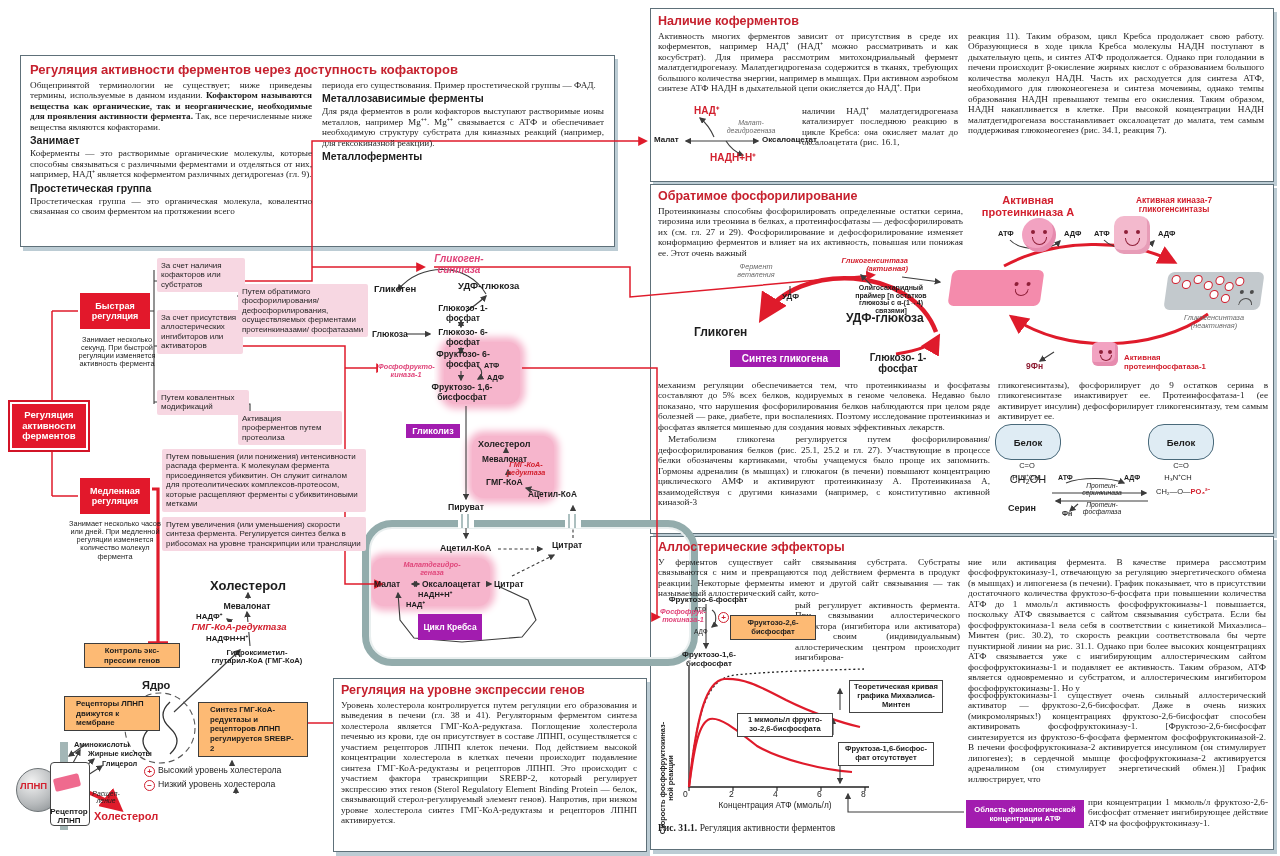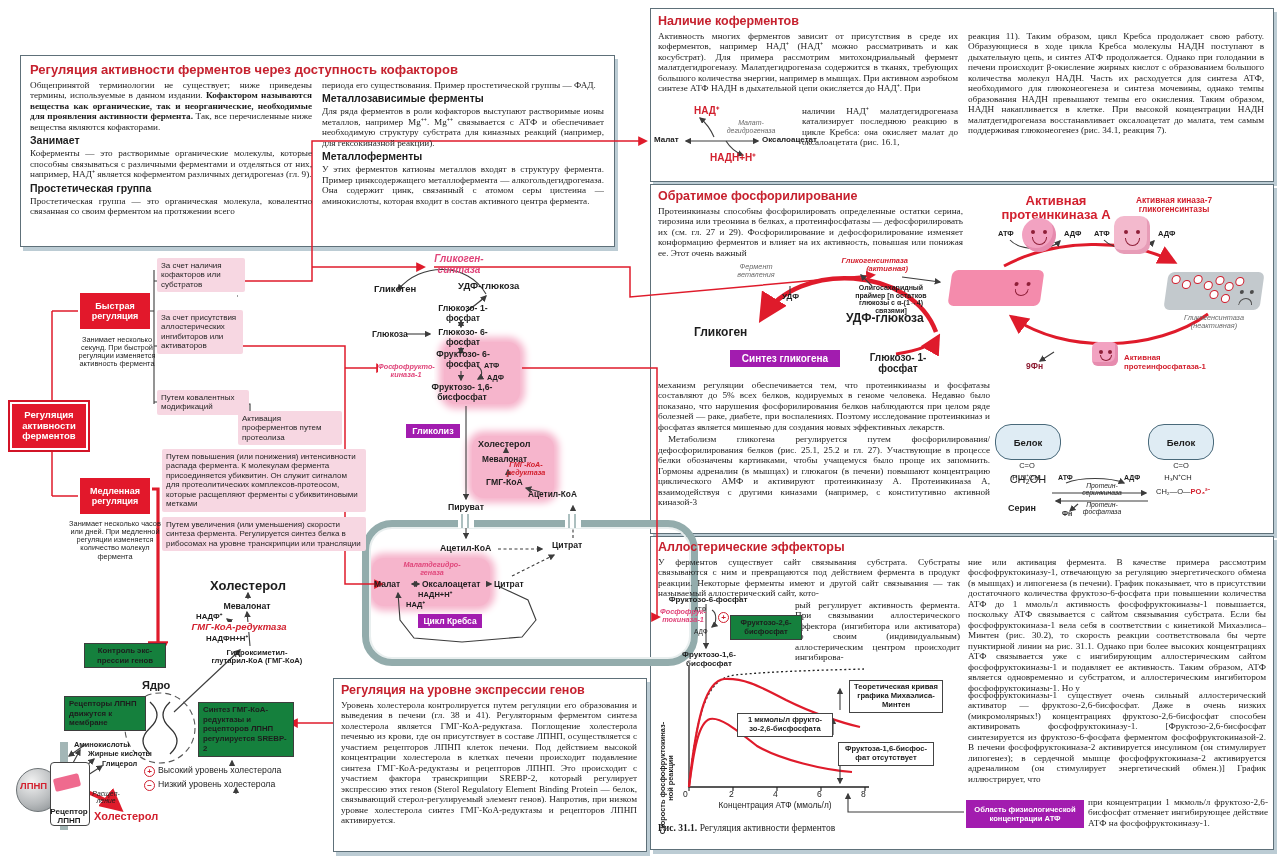--- a/index.html
+++ b/index.html
@@ -10,21 +10,21 @@
 .ser p{margin:0 0 2px}
 .sh{font-size:10.5px;font-weight:bold;margin:3px 0 1px;font-family:"Liberation Sans",sans-serif}
 .bt{position:absolute;z-index:5;font-size:13px;font-weight:bold;color:#c6212e;line-height:1}
 .bt2{font-size:12.5px}
 .c{text-align:center}.r{text-align:right}
 .i{font-style:italic}.b{font-weight:bold}
 .pink{background:#f7d7e2;color:#262626;font-size:8px;line-height:1.18;padding:3px 4px;border-radius:2px}
 .redb{background:#e2182b;color:#fff;font-weight:bold;text-align:center;display:flex;align-items:center;justify-content:center;font-size:9px;line-height:1.15;z-index:5;position:absolute}
 .redb.main{border:2px solid #fff;outline:2px solid #d21427}
 .blk{position:absolute;z-index:5;background:#a21caf;color:#fff;font-weight:bold;text-align:center;display:flex;align-items:center;justify-content:center}
-.wbox{position:absolute;z-index:5;background:#15803d;border:1.2px solid #3d3d3d;font-size:7.6px;font-weight:bold;line-height:1.25;padding:2px 4px}
+.wbox{position:absolute;z-index:5;background:#fdba74;border:1.2px solid #3d3d3d;font-size:7.6px;font-weight:bold;line-height:1.25;padding:2px 11px}
 .hl{position:absolute;background:#f6b5cc;border-radius:12px;box-shadow:0 0 7px 5px #f6b5cc}
 .ep{color:#e0457a;font-style:italic;font-weight:bold}
 .er{color:#d2202e;font-style:italic;font-weight:bold}
 .rr{color:#d2202e;font-weight:bold}
 .gray{color:#6a6a6a}
 .annb{position:absolute;z-index:5;background:#fff;border:1px solid #444;font-size:7.6px;font-weight:bold;line-height:1.18;text-align:center;padding:2px}
 .pm{position:absolute;z-index:5;width:9px;height:9px;border:1.2px solid #cf1f2e;border-radius:50%;color:#cf1f2e;font-size:8px;line-height:9px;text-align:center;font-weight:bold;background:#fff}
 .overlay{position:absolute;left:0;top:0;pointer-events:none}
 .face{position:absolute;z-index:5;border-radius:50%;background:#f2a2c1;box-shadow:inset -3px -4px 0 rgba(195,70,120,.25)}
 .eye{position:absolute;width:4px;height:4px;background:#8e1f38;border-radius:50%}
@@ -62,48 +62,48 @@
    <div class="sh">Занимает</div>
    <p>Коферменты — это растворимые органические молекулы, которые способны связываться с различными ферментами и отделяться от них, например, НАД⁺ является коферментом различных дегидрогеназ (гл. 9).</p>
    <div class="sh">Простетическая группа</div>
    <p>Простетическая группа — это органическая молекула, ковалентно связанная со своим ферментом на протяжении всего</p>
  </div>
  <div class="lbl ser" style="left:322px;top:80px;width:282px">
    <p>периода его существования. Пример простетической группы — ФАД.</p>
    <div class="sh">Металлозависимые ферменты</div>
    <p>Для ряда ферментов в роли кофакторов выступают растворимые ионы металлов, например Mg⁺⁺. Mg⁺⁺ связывается с АТФ и обеспечивает необходимую структуру субстрата для киназных реакций (например, для гексокиназной реакции).</p>
    <div class="sh">Металлоферменты</div>
-   <p>У этих ферментов катионы металлов входят в структуру фермента. Пример цинксодержащего металлофермента — алкогольдегидрогеназа. Она содержит цинк, связанный с атомом серы цистеина — аминокислоты, которая входит в состав активного центра фермента.</p>
  </div>
 
  <div class="bt bt2" style="left:658px;top:15px">Наличие коферментов</div>
  <div class="lbl ser" style="left:658px;top:31px;width:300px">Активность многих ферментов зависит от присутствия в среде их коферментов, например НАД⁺ (НАД⁺ можно рассматривать и как косубстрат). Для примера рассмотрим митохондриальный фермент малатдегидрогеназу. Малатдегидрогеназа содержится в тканях, требующих большого количества энергии, например в мышцах. При активном аэробном синтезе АТФ НАДН в дыхательной цепи окисляется до НАД⁺. При</div>
  <div class="lbl ser" style="left:802px;top:106px;width:156px">наличии НАД⁺ малатдегидрогеназа катализирует последнюю реакцию в цикле Кребса: она окисляет малат до оксалоацетата (рис. 16.1,</div>
  <div class="lbl ser" style="left:968px;top:31px;width:296px">реакция 11). Таким образом, цикл Кребса продолжает свою работу. Образующиеся в ходе цикла Кребса молекулы НАДН поступают в дыхательную цепь, и синтез АТФ продолжается. Однако при голодании в печени происходит β-окисление жирных кислот с образованием большого количества молекул НАДН. Часть их расходуется для синтеза АТФ, необходимого для глюконеогенеза и синтеза мочевины, однако темпы образования НАДН превышают темпы его окисления. Таким образом, НАДН накапливается в клетке. При высокой концентрации НАДН малатдегидрогеназа восстанавливает оксалоацетат до малата, тем самым поддерживая глюконеогенез (рис. 34.1, реакция 7).</div>
  <div class="lbl rr" style="left:694px;top:105px;font-size:10px">НАД⁺</div>
  <div class="lbl i gray c" style="left:722px;top:119px;width:58px;font-size:7px">Малат-дегидрогеназа</div>
  <div class="lbl b" style="left:654px;top:136px;font-size:8px">Малат</div>
  <div class="lbl b" style="left:762px;top:136px;font-size:8px">Оксалоацетат</div>
  <div class="lbl rr" style="left:710px;top:152px;font-size:10px">НАДН+Н⁺</div>
 
  <div class="bt bt2" style="left:658px;top:190px">Обратимое фосфорилирование</div>
  <div class="lbl ser" style="left:658px;top:206px;width:305px">Протеинкиназы способны фосфорилировать определенные остатки серина, тирозина или треонина в белках, а протеинфосфатазы — дефосфорилировать их (см. гл. 27 и 29). Фосфорилирование и дефосфорилирование изменяет конформацию ферментов и влияет на их активность, повышая или понижая ее. Этот очень важный</div>
  <div class="lbl ser" style="left:658px;top:380px;width:332px">
    <p>механизм регуляции обеспечивается тем, что протеинкиназы и фосфатазы составляют до 5% всех белков, кодируемых в геноме человека. Недавно было показано, что нарушения фосфорилирования белков наблюдаются при целом ряде болезней — раке, диабете, при воспалениях. Поэтому исследование протеинкиназ и фосфатаз является мишенью для создания новых эффективных лекарств.</p>
    <p style="text-indent:10px">Метаболизм гликогена регулируется путем фосфорилирования/ дефосфорилирования белков (рис. 25.1, 25.2 и гл. 27). Участвующие в процессе белки обозначены картинками, чтобы учащемуся было проще их запомнить. Гормоны адреналин (в мышцах) и глюкагон (в печени) повышают концентрацию циклического АМФ и активируют протеинкиназу А. Протеинкиназа А, взаимодействуя с другими киназами (например, с конститутивно активной киназой-3</p>
  </div>
+ <div class="lbl ser" style="left:998px;top:380px;width:270px">гликогенсинтазы), фосфорилирует до 9 остатков серина в гликогенсинтазе инактивирует ее. Протеинфосфатаза-1 (ее активирует инсулин) дефосфорилирует гликогенсинтазу, тем самым активирует ее.</div>
 
  <div class="lbl i gray c" style="left:724px;top:263px;width:64px;font-size:7.3px">Фермент ветвления</div>
  <div class="lbl b" style="left:782px;top:293px;font-size:8px">УДФ</div>
  <div class="lbl b" style="left:694px;top:326px;font-size:12px">Гликоген</div>
  <div class="lbl b c" style="left:844px;top:284px;width:94px;font-size:7px">Олигосахаридный праймер [n остатков глюкозы с α-(1→4) связями]</div>
  <div class="lbl b" style="left:846px;top:312px;font-size:12px">УДФ-глюкоза</div>
  <div class="blk" style="left:730px;top:350px;width:110px;height:17px;font-size:10px">Синтез гликогена</div>
  <div class="lbl b c" style="left:862px;top:352px;width:72px;font-size:10px">Глюкозо- 1-фосфат</div>
- <div class="lbl rr c" style="left:1000px;top:194px;width:112px;font-size:13px">Активная протеинкиназа А</div>
+ <div class="lbl rr c" style="left:972px;top:194px;width:112px;font-size:11px">Активная протеинкиназа А</div>
  <div class="lbl rr c" style="left:1112px;top:196px;width:124px;font-size:8.3px">Активная киназа-7 гликогенсинтазы</div>
  <div class="lbl b" style="left:998px;top:230px;font-size:7.5px">АТФ</div>
  <div class="lbl b" style="left:1064px;top:230px;font-size:7.5px">АДФ</div>
  <div class="lbl b" style="left:1094px;top:230px;font-size:7.5px">АТФ</div>
  <div class="lbl b" style="left:1158px;top:230px;font-size:7.5px">АДФ</div>
  <div class="lbl er r" style="left:834px;top:257px;width:74px;font-size:7.5px">Гликогенсинтаза (активная)</div>
  <div class="lbl i gray c" style="left:1168px;top:314px;width:92px;font-size:7.3px">Гликогенсинтаза (неактивная)</div>
  <div class="lbl rr" style="left:1124px;top:354px;width:104px;font-size:7.8px">Активная протеинфосфатаза-1</div>
  <div class="lbl b" style="left:1026px;top:362px;font-size:8.5px;color:#8c1b31">9Фн</div>
 
@@ -193,20 +193,21 @@
  <div class="lbl ser" style="left:341px;top:700px;width:296px">Уровень холестерола контролируется путем регуляции его образования и выведения в печени (гл. 38 и 41). Регуляторным ферментом синтеза холестерола является ГМГ-КоА-редуктаза. Поглощение холестерола печенью из крови, где он присутствует в составе ЛПНП, осуществляется с участием рецепторов ЛПНП клеток печени. Под действием высокой концентрации холестерола в клетках печени происходит подавление синтеза ГМГ-КоА-редуктазы и рецепторов ЛПНП. Это происходит с участием фактора транскрипции SREBP-2, который регулирует экспрессию этих генов (Sterol Regulatory Element Binding Protein — белок, связывающий стерол-регулируемый элемент генов). Напротив, при низком уровне холестерола синтез ГМГ-КоА-редуктазы и рецепторов ЛПНП активируется.</div>
 
  <div class="redb" style="left:80px;top:293px;width:70px;height:36px">Быстрая регуляция</div>
  <div class="lbl c" style="left:72px;top:336px;width:90px;font-size:7.4px">Занимает несколько секунд. При быстрой регуляции изменяется активность фермента</div>
  <div class="redb main" style="left:10px;top:402px;width:74px;height:44px;font-size:9.5px">Регуляция активности ферментов</div>
  <div class="redb" style="left:80px;top:478px;width:70px;height:36px">Медленная регуляция</div>
  <div class="lbl c" style="left:62px;top:520px;width:106px;font-size:7.4px">Занимает несколько часов или дней. При медленной регуляции изменяется количество молекул фермента</div>
  <div class="pink lbl" style="left:157px;top:258px;width:80px">За счет наличия кофакторов или субстратов</div>
  <div class="pink lbl" style="left:157px;top:310px;width:78px">За счет присутствия аллостерических ингибиторов или активаторов</div>
  <div class="pink lbl" style="left:157px;top:390px;width:84px">Путем ковалентных модификаций</div>
+ <div class="pink lbl" style="left:238px;top:284px;width:122px">Путем обратимого фосфорилирования/ дефосфорилирования, осуществляемых ферментами протеинкиназами/ фосфатазами</div>
  <div class="pink lbl" style="left:238px;top:411px;width:96px">Активация проферментов путем протеолиза</div>
  <div class="pink lbl" style="left:162px;top:517px;width:196px">Путем увеличения (или уменьшения) скорости синтеза фермента. Регулируется синтез белка в рибосомах на уровне транскрипции или трансляции</div>
  <div class="pink lbl" style="left:162px;top:449px;width:196px">Путем повышения (или понижения) интенсивности распада фермента. К молекулам фермента присоединяется убиквитин. Он служит сигналом для протеолитических комплексов-протеосом, которые расщепляют ферменты с убиквитиновыми метками</div>
 
  <div class="lbl ep c" style="left:428px;top:253px;width:62px;font-size:10px">Гликоген- синтаза</div>
  <div class="lbl b" style="left:374px;top:284px;font-size:9.5px">Гликоген</div>
  <div class="lbl b" style="left:458px;top:281px;font-size:9.5px">УДФ-глюкоза</div>
  <div class="lbl b c" style="left:436px;top:304px;width:54px;font-size:8.7px">Глюкозо- 1-фосфат</div>
  <div class="lbl b" style="left:372px;top:330px;font-size:8.7px">Глюкоза</div>
  <div class="lbl b c" style="left:436px;top:328px;width:54px;font-size:8.7px">Глюкозо- 6-фосфат</div>
@@ -223,21 +224,21 @@
  <div class="lbl b" style="left:528px;top:490px;font-size:8.3px">Ацетил-КоА</div>
  <div class="lbl b" style="left:448px;top:503px;font-size:8.7px">Пируват</div>
  <div class="lbl b" style="left:440px;top:544px;font-size:8.7px">Ацетил-КоА</div>
  <div class="lbl b" style="left:552px;top:541px;font-size:8.7px">Цитрат</div>
  <div class="lbl ep c" style="left:394px;top:561px;width:76px;font-size:7.2px">Малатдегидро- геназа</div>
  <div class="lbl b" style="left:374px;top:580px;font-size:8.5px">Малат</div>
  <div class="lbl b" style="left:422px;top:580px;font-size:8.5px">Оксалоацетат</div>
  <div class="lbl b" style="left:494px;top:580px;font-size:8.5px">Цитрат</div>
  <div class="lbl b" style="left:418px;top:591px;font-size:7.5px">НАДН+Н⁺</div>
  <div class="lbl b" style="left:406px;top:601px;font-size:7.5px">НАД⁺</div>
- <div class="blk" style="left:418px;top:614px;width:64px;height:14px;font-size:8.5px">Цикл Кребса</div>
+ <div class="blk" style="left:418px;top:614px;width:64px;height:26px;font-size:8.5px">Цикл Кребса</div>
 
  <div class="lbl b c" style="left:200px;top:579px;width:96px;font-size:13px">Холестерол</div>
  <div class="lbl b c" style="left:214px;top:602px;width:66px;font-size:8.7px">Мевалонат</div>
  <div class="lbl b" style="left:196px;top:613px;font-size:7.8px">НАДФ⁺</div>
  <div class="lbl er c" style="left:180px;top:622px;width:118px;font-size:9.5px;background:#fff">ГМГ-КоА-редуктаза</div>
  <div class="lbl b" style="left:206px;top:635px;font-size:7.8px">НАДФН+Н⁺</div>
  <div class="lbl b c" style="left:210px;top:649px;width:94px;font-size:7.6px">Гидроксиметил- глутарил-КоА (ГМГ-КоА)</div>
  <div class="wbox c" style="left:84px;top:643px;width:72px;font-size:7.8px">Контроль экс- прессии генов</div>
  <div class="lbl b" style="left:142px;top:679px;font-size:11px">Ядро</div>
  <div class="wbox" style="left:64px;top:696px;width:72px;font-size:7.8px">Рецепторы ЛПНП движутся к мембране</div>

